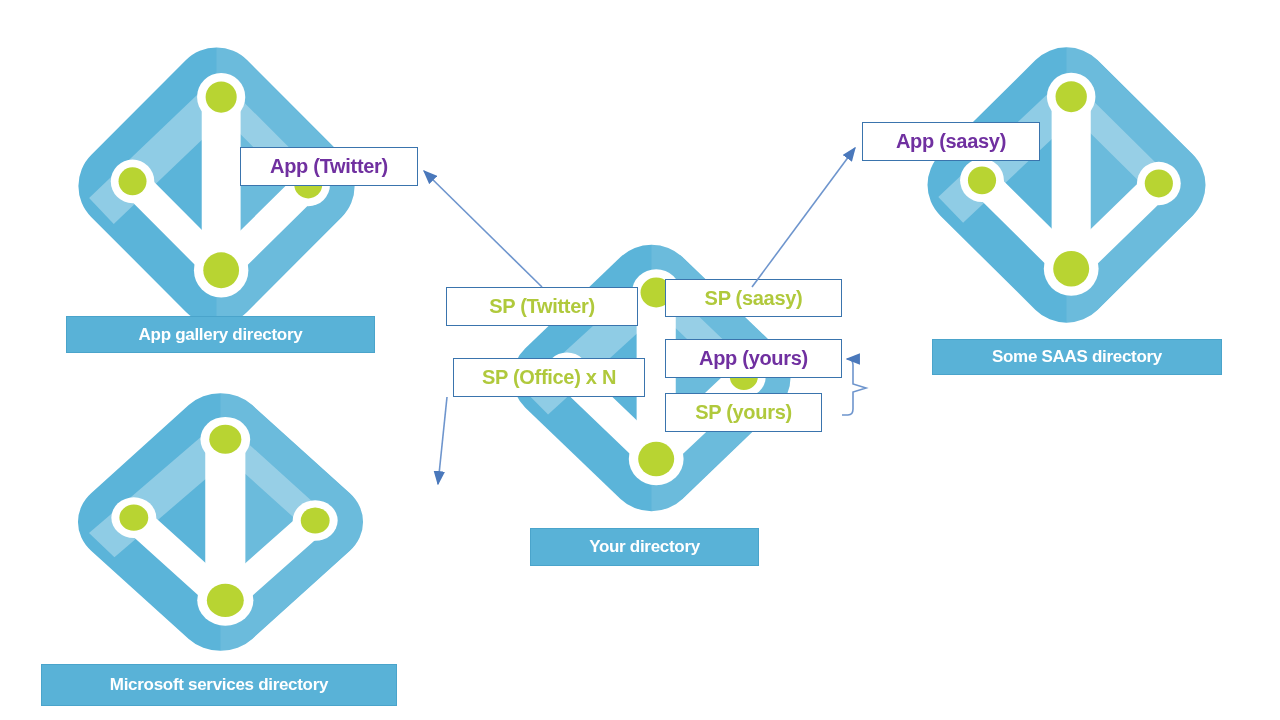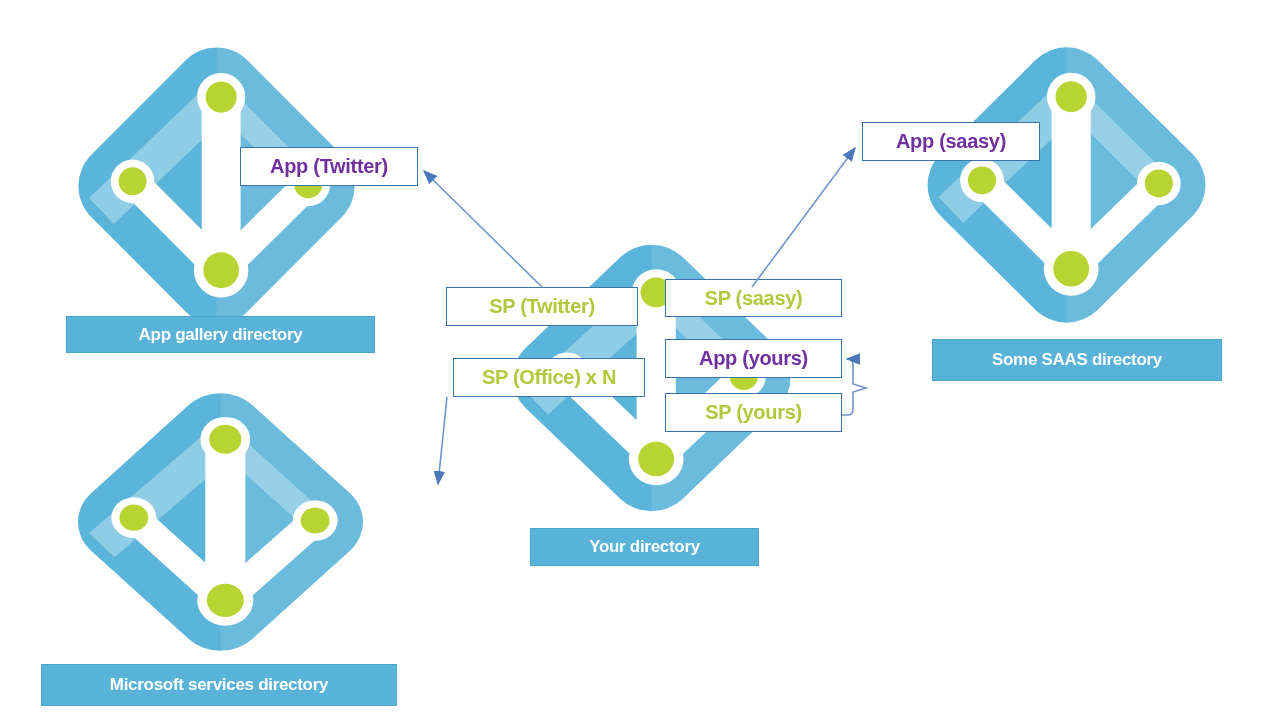--- a/index.html
+++ b/index.html
@@ -86,30 +86,30 @@
   <div class="box app" style="left:862px;top:122px;width:178px;height:39px">App (saasy)</div>
 
   <div class="box sp" style="left:446px;top:287px;width:192px;height:39px">SP (Twitter)</div>
 
   <div class="box sp" style="left:665px;top:279px;width:177px;height:38px">SP (saasy)</div>
 
   <div class="box app" style="left:665px;top:339px;width:177px;height:39px">App (yours)</div>
 
   <div class="box sp" style="left:453px;top:358px;width:192px;height:39px">SP (Office) x N</div>
 
-  <div class="box sp" style="left:665px;top:393px;width:177px;height:39px">SP (yours)</div>
+  <div class="box sp" style="left:665px;top:393px;width:157px;height:39px">SP (yours)</div>
 
 
   <div class="banner" style="left:66px;top:316px;width:309px;height:37px">App gallery directory</div>
 
   <div class="banner" style="left:41px;top:664px;width:356px;height:42px">Microsoft services directory</div>
 
   <div class="banner" style="left:530px;top:528px;width:229px;height:38px">Your directory</div>
 
-  <div class="banner" style="left:932px;top:339px;width:290px;height:42px">Some SAAS directory</div>
+  <div class="banner" style="left:932px;top:339px;width:290px;height:36px">Some SAAS directory</div>
 
   <svg class="overlay" width="1280" height="720" viewBox="0 0 1280 720">
     <defs>
       <marker id="ah" viewBox="0 0 10 8" refX="9" refY="4" markerWidth="9" markerHeight="7.2" orient="auto">
         <path d="M0,0 L10,4 L0,8 Z" fill="var(--arrow_head)"></path>
       </marker>
     </defs>
     <path class="conn" d="M542,287 L424,171" marker-end="url(#ah)"></path>
     <path class="conn" d="M752,287 L855,148" marker-end="url(#ah)"></path>
     <path class="conn" d="M447,397 L438,484" marker-end="url(#ah)"></path>

